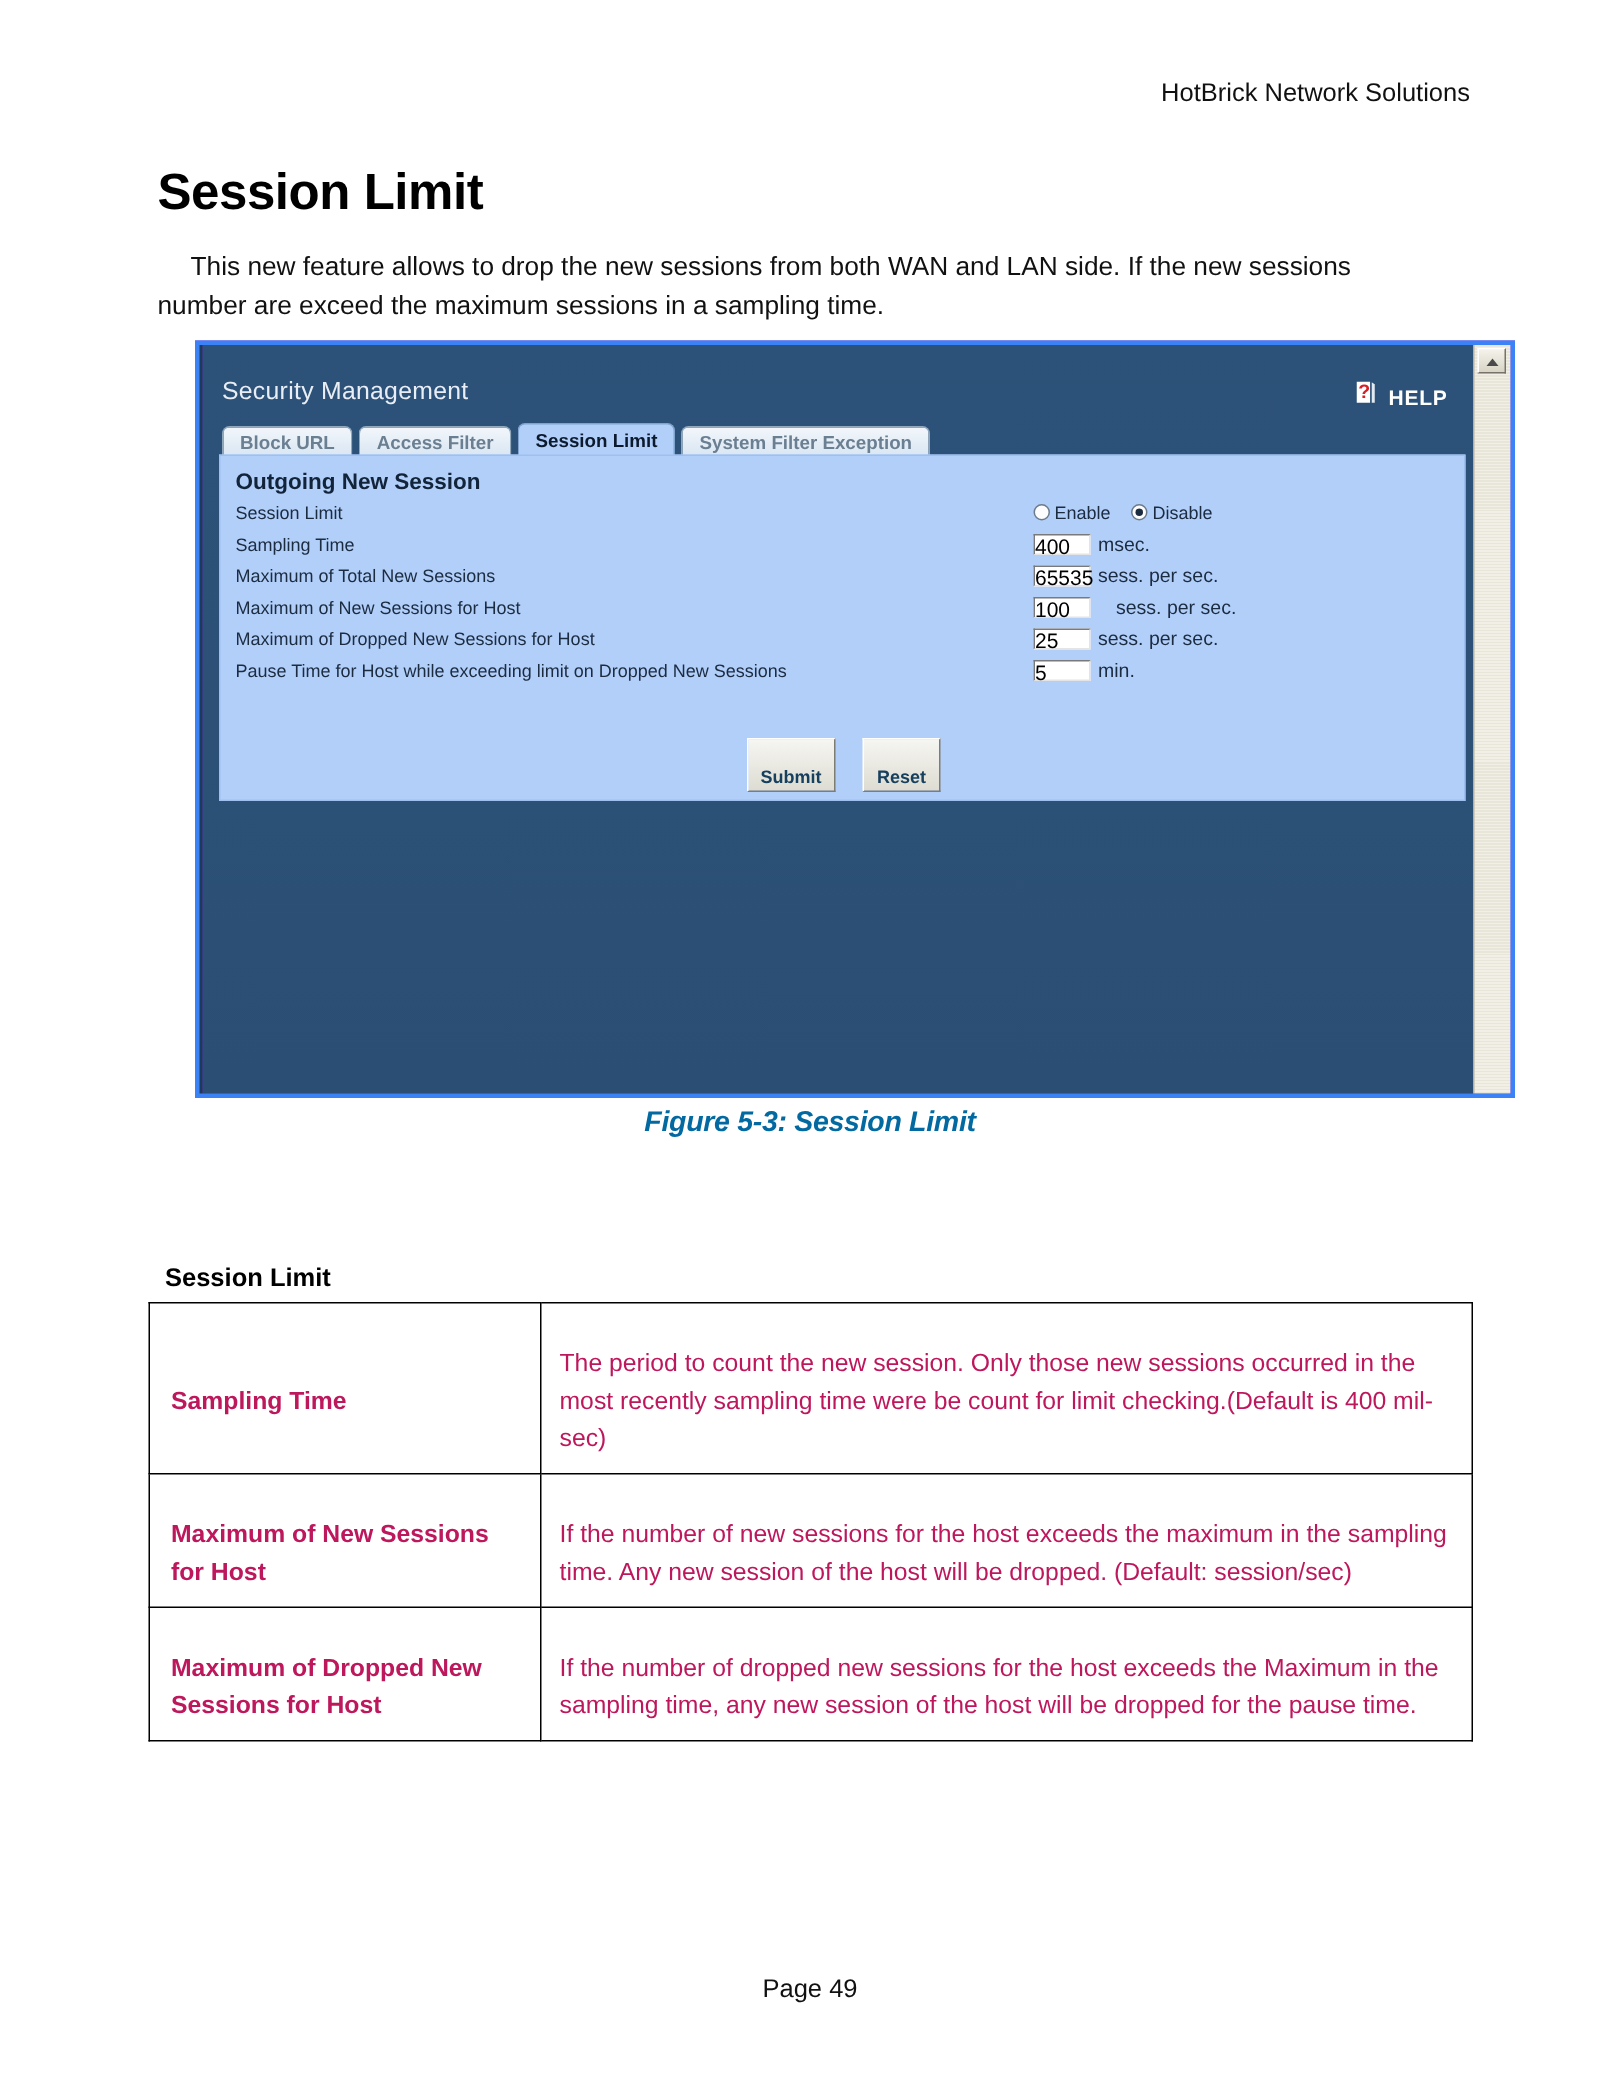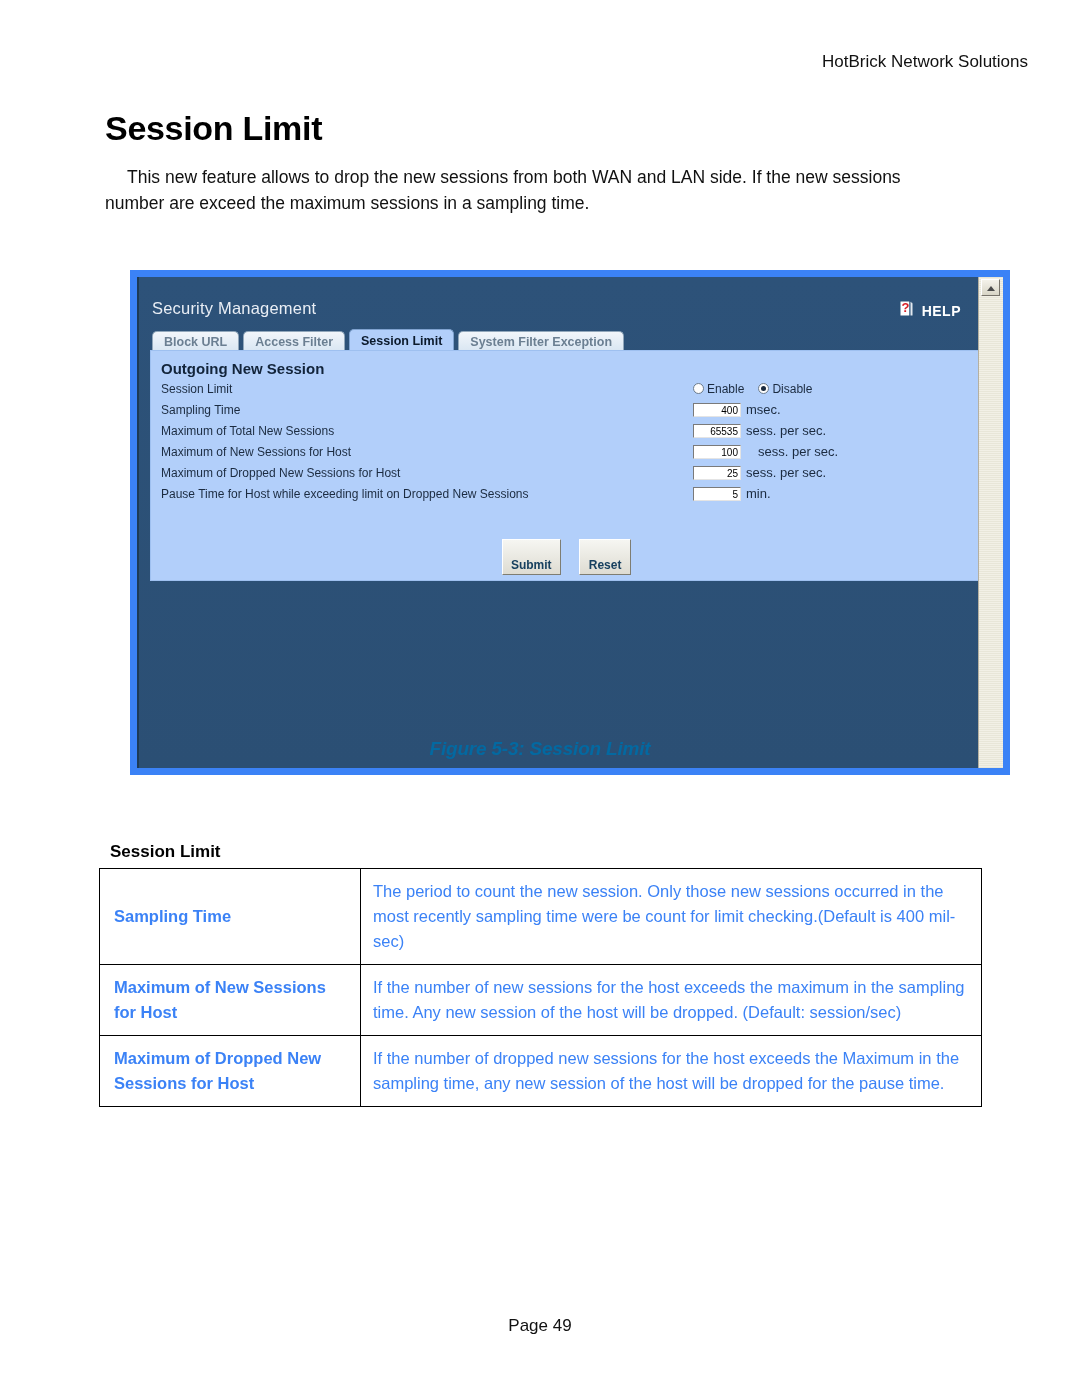--- a/index.html
+++ b/index.html
@@ -8,44 +8,43 @@
     background:#ffffff;
     font-family:"Liberation Sans", sans-serif;
     color:#000;
     position:relative;
     overflow:hidden;
   }
 
   
   .page-header{
     position:absolute;left:0;top:52px;width:1080px;
-    text-align:right;padding-right:52px;
+    text-align:right;padding-right:100px;
     font-size:17px;color:#111;
     box-sizing:border-box;
   }
   .page-title{
     position:absolute;left:105px;top:86px;
     font-size:34px;font-weight:bold;letter-spacing:-0.3px;
     color:#000;
   }
   .intro{
     position:absolute;left:105px;top:146px;width:830px;
     font-size:17.5px;line-height:26px;color:#111;
     text-indent:22px;
   }
 
   
   .shot{
     position:absolute;left:130px;top:227px;
     width:880px;height:505px;
     background:#6d28d9;
-    border:7px solid #3b82f6;
+    border:3px solid #3b82f6;
     box-sizing:border-box;
     overflow:hidden;
-    margin-top:43px;
   }
   .shot-inner{
     position:absolute;left:0;top:0;right:24px;bottom:0;
     background:linear-gradient(180deg,#2d5279 0%,#2b4f74 100%);
     border-left:2px solid #1d3a56;
   }
   .shot-heading{
     position:absolute;left:13px;top:22px;
     color:#e9eef5;font-size:16.5px;letter-spacing:.2px;
   }
@@ -85,25 +84,25 @@
   .row{
     position:absolute;left:10px;height:16px;
     font-size:12px;color:#1b2b40;white-space:nowrap;
   }
   .rv{
     position:absolute;height:17px;
     font-size:12px;color:#1b2b40;white-space:nowrap;
     display:flex;align-items:center;
   }
   .txt{
-    width:48px;height:14px;line-height:14px;
+    width:38px;height:14px;line-height:14px;
     background:#ffffff;
     border:1px solid #7a7a7a;
     border-right-color:#e4e4e4;border-bottom-color:#e4e4e4;
-    font-size:10px;text-align:right;
+    font-size:14px;text-align:left;
     padding-right:2px;box-sizing:border-box;
     color:#000;margin-right:5px;
     font-family:"Liberation Sans", sans-serif;
   }
   .unit{font-size:13px;color:#1b2b40;}
   .radio{
     display:inline-block;width:9px;height:9px;border-radius:50%;
     border:1px solid #6c7c8d;background:#fdfdfd;
     margin-right:3px;vertical-align:-1px;position:relative;
   }
@@ -168,22 +167,22 @@
     font-size:17px;font-weight:bold;color:#000;
   }
   table.defs{
     position:absolute;left:99px;top:868px;
     width:883px;border-collapse:collapse;
     table-layout:fixed;
   }
   table.defs td{
     border:1.5px solid #000;
     vertical-align:middle;
-    padding:10px 8px 10px 12px;
-    font-size:16.5px;line-height:25px;color:#3b82f6;
+    padding:28px 8px 10px 12px;
+    font-size:16.5px;line-height:25px;color:#be185d;
   }
   table.defs td.term{
     width:238px;font-weight:bold;padding-left:14px;
   }
   table.defs td.desc{font-weight:normal;}
 
   .page-footer{
     position:absolute;left:0;top:1316px;width:1080px;
     text-align:center;font-size:17px;color:#111;
   }

